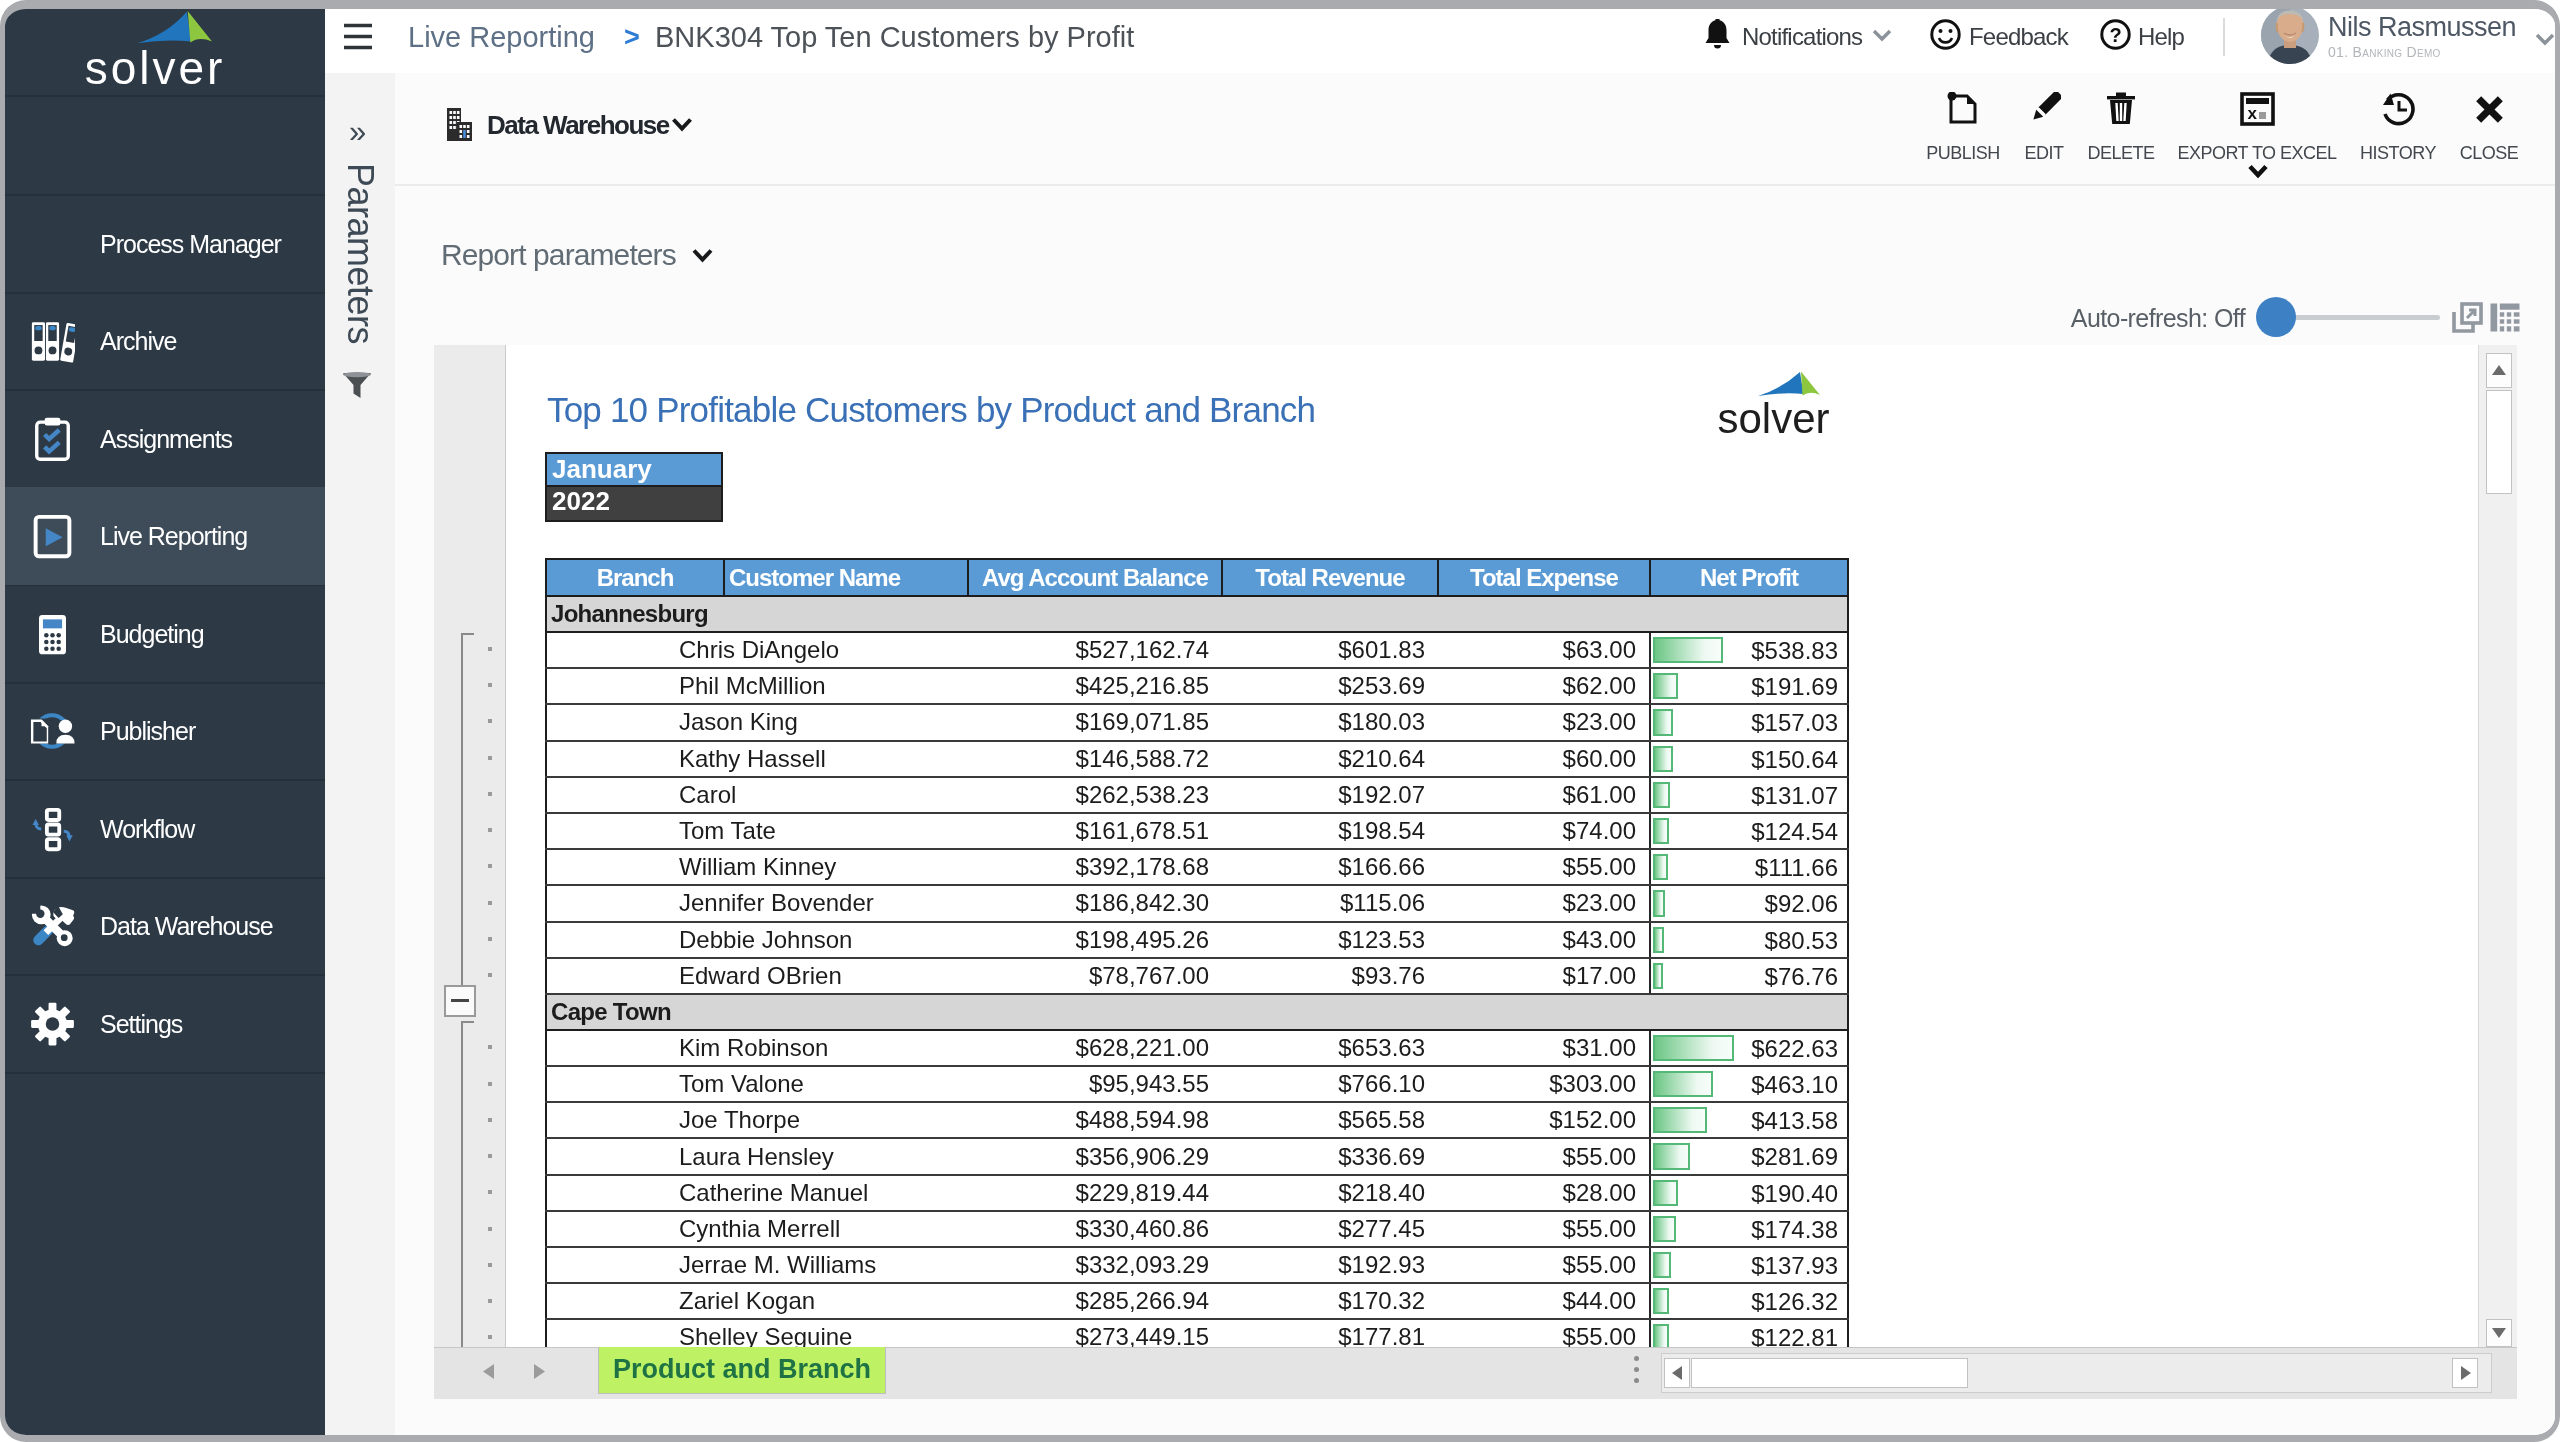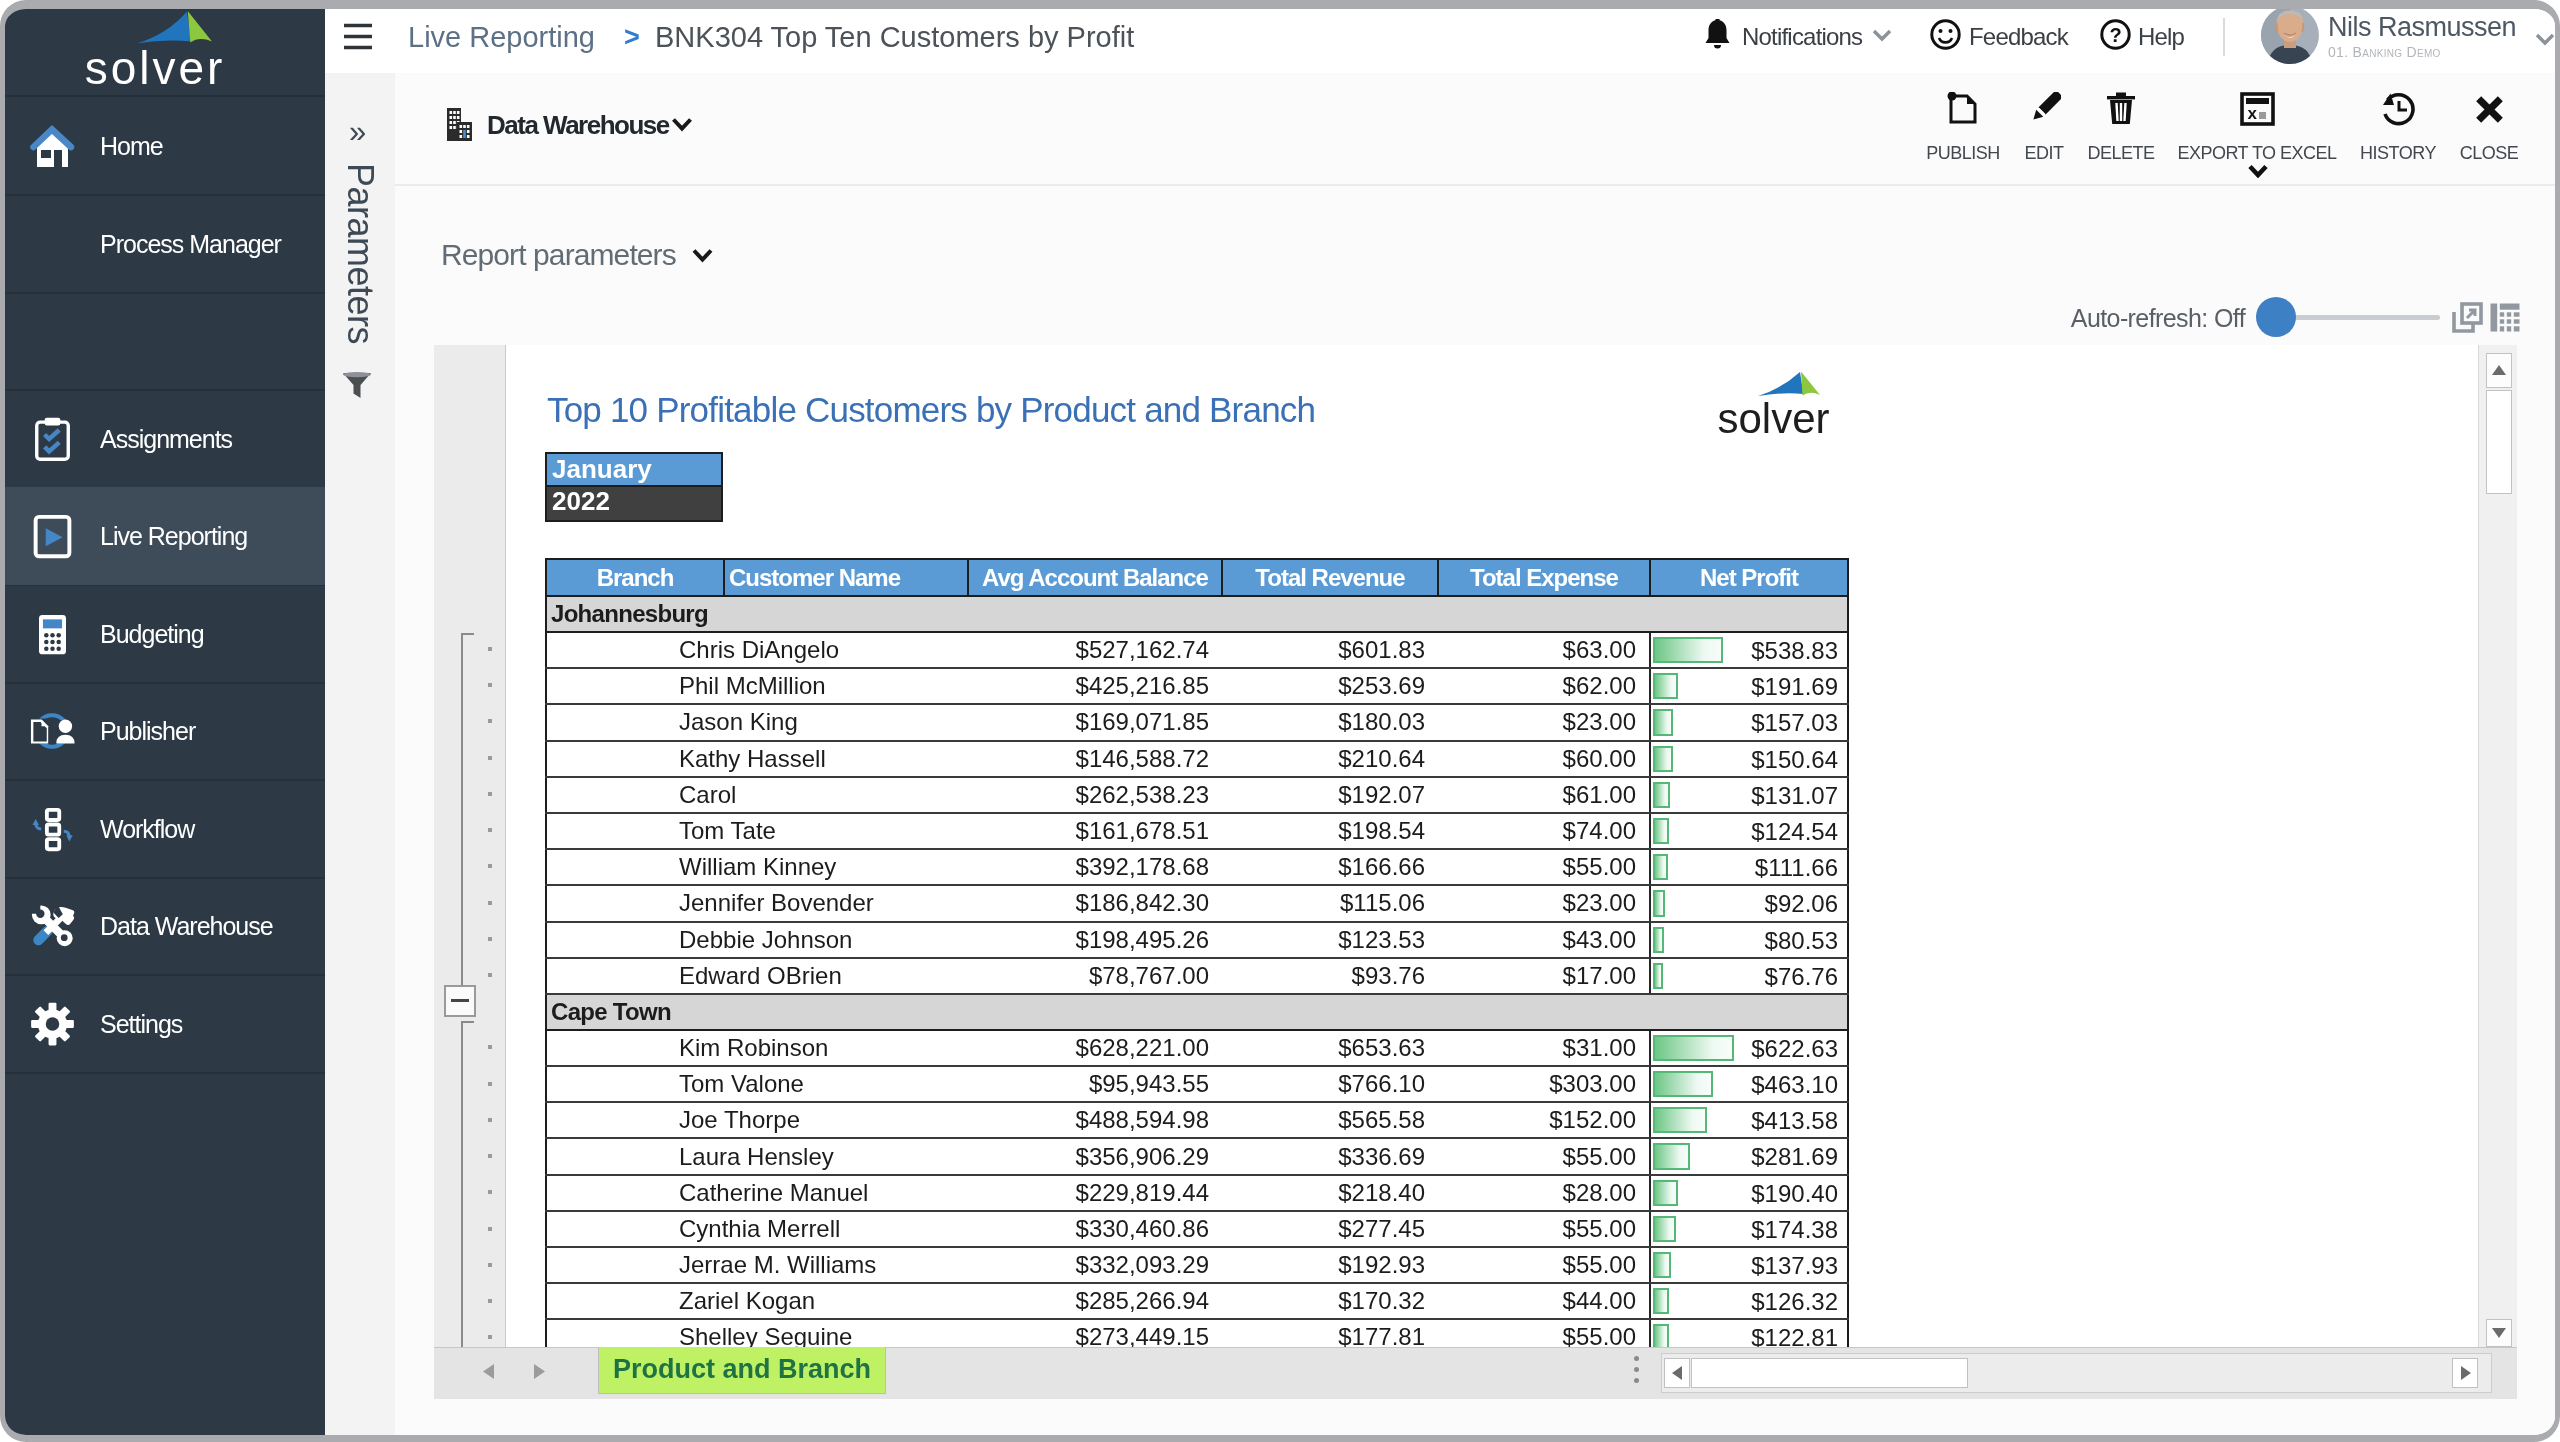--- a/index.html
+++ b/index.html
@@ -58,31 +58,45 @@
     <div class="ssep" style="top:292px;"></div>
     <div class="ssep" style="top:389px;"></div>
     <div class="ssep" style="top:487px;"></div>
     <div class="ssep" style="top:584px;"></div>
     <div class="ssep" style="top:682px;"></div>
     <div class="ssep" style="top:779px;"></div>
     <div class="ssep" style="top:877px;"></div>
     <div class="ssep" style="top:974px;"></div>
     <div class="ssep" style="top:1072px;"></div>
 
-    <div class="srow" style="top:97px;">
-      <svg class="ic" viewBox="0 0 45 46">
-            <polygon points="22,9 38,23 38,44 7,44 7,23" fill="#fff"></polygon>
-            <path d="M3.5 24 L22 6.5 L41 24" stroke="#4a87c7" stroke-width="6.5" fill="none" stroke-linecap="round"></path>
-            <rect x="11" y="27" width="10" height="8" fill="#2d3a46"></rect>
-            <rect x="24" y="27" width="8" height="17" fill="#2d3a46"></rect>
-          </svg>
-      <div class="lbl">Home</div>
-    </div>
     <div class="srow" style="top:195px;">
       <div class="lbl">Process Manager</div>
+    </div>
+    <div class="srow" style="top:292px;">
+      <svg class="ic" viewBox="0 0 48 46">
+        <g>
+          <rect x="2" y="3" width="14" height="41" rx="1.5" fill="#fff"></rect>
+          <rect x="4.5" y="6" width="9" height="17" fill="#2d3a46"></rect>
+          <rect x="5.5" y="7" width="7" height="4.5" rx="2" fill="#3d86c6"></rect>
+          <circle cx="9" cy="33" r="4.2" fill="#2d3a46"></circle>
+        </g>
+        <g>
+          <rect x="17" y="3" width="14" height="41" rx="1.5" fill="#fff"></rect>
+          <rect x="19.5" y="6" width="9" height="17" fill="#2d3a46"></rect>
+          <rect x="20.5" y="7" width="7" height="4.5" rx="2" fill="#3d86c6"></rect>
+          <circle cx="24" cy="33" r="4.2" fill="#2d3a46"></circle>
+        </g>
+        <g transform="rotate(10 33 44)">
+          <rect x="32" y="3" width="14" height="41" rx="1.5" fill="#fff"></rect>
+          <rect x="34.5" y="6" width="9" height="17" fill="#2d3a46"></rect>
+          <rect x="35.5" y="7" width="7" height="4.5" rx="2" fill="#3d86c6"></rect>
+          <circle cx="39" cy="33" r="4.2" fill="#2d3a46"></circle>
+        </g>
+      </svg>
+      <div class="lbl">Archive</div>
     </div>
     <div class="srow" style="top:390px;">
       <svg class="ic" viewBox="0 0 40 40">
         <rect x="6" y="5" width="28" height="33" rx="3" fill="none" stroke="#fff" stroke-width="3"></rect>
         <rect x="13" y="1" width="14" height="7" rx="2" fill="#fff"></rect>
         <path d="M13 16 l4 4 l9 -8" stroke="#4586c6" stroke-width="4" fill="none"></path>
         <path d="M13 27 l4 4 l9 -8" stroke="#4586c6" stroke-width="4" fill="none"></path>
       </svg>
       <div class="lbl">Assignments</div>
     </div>

